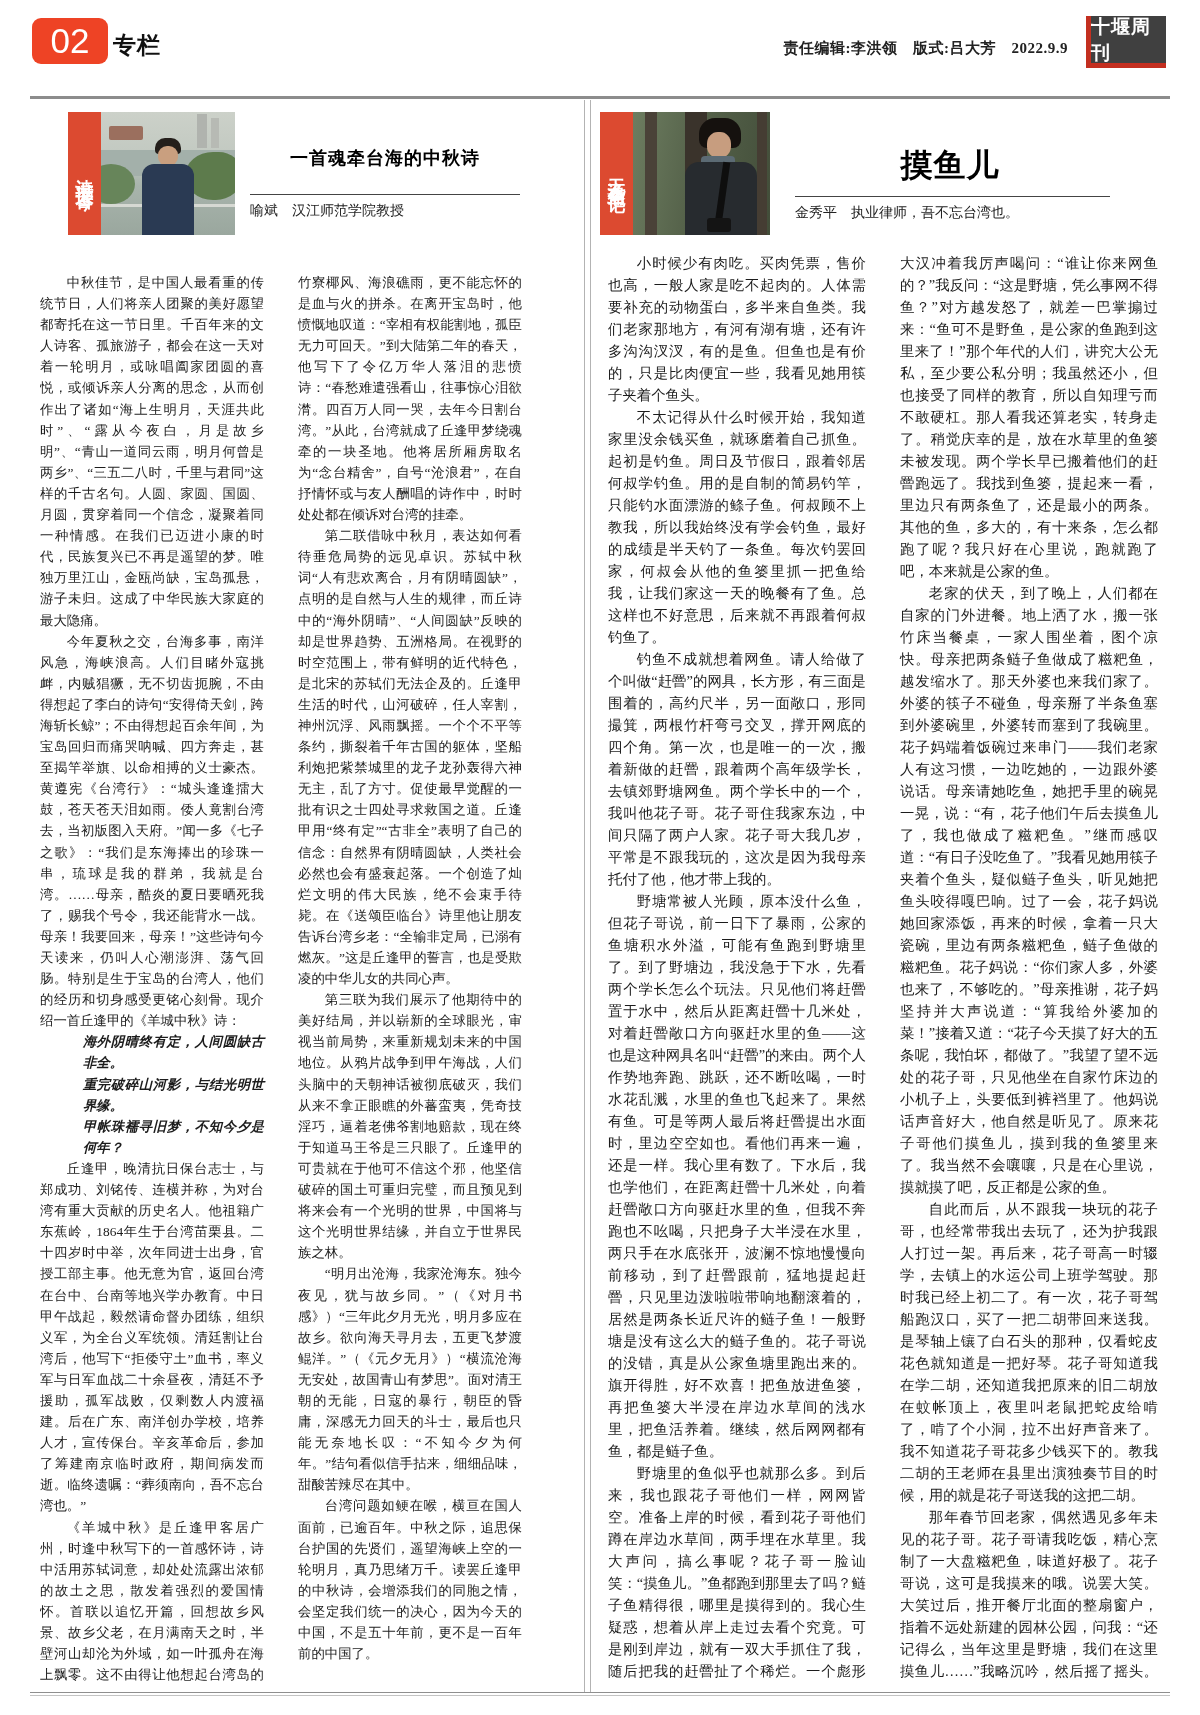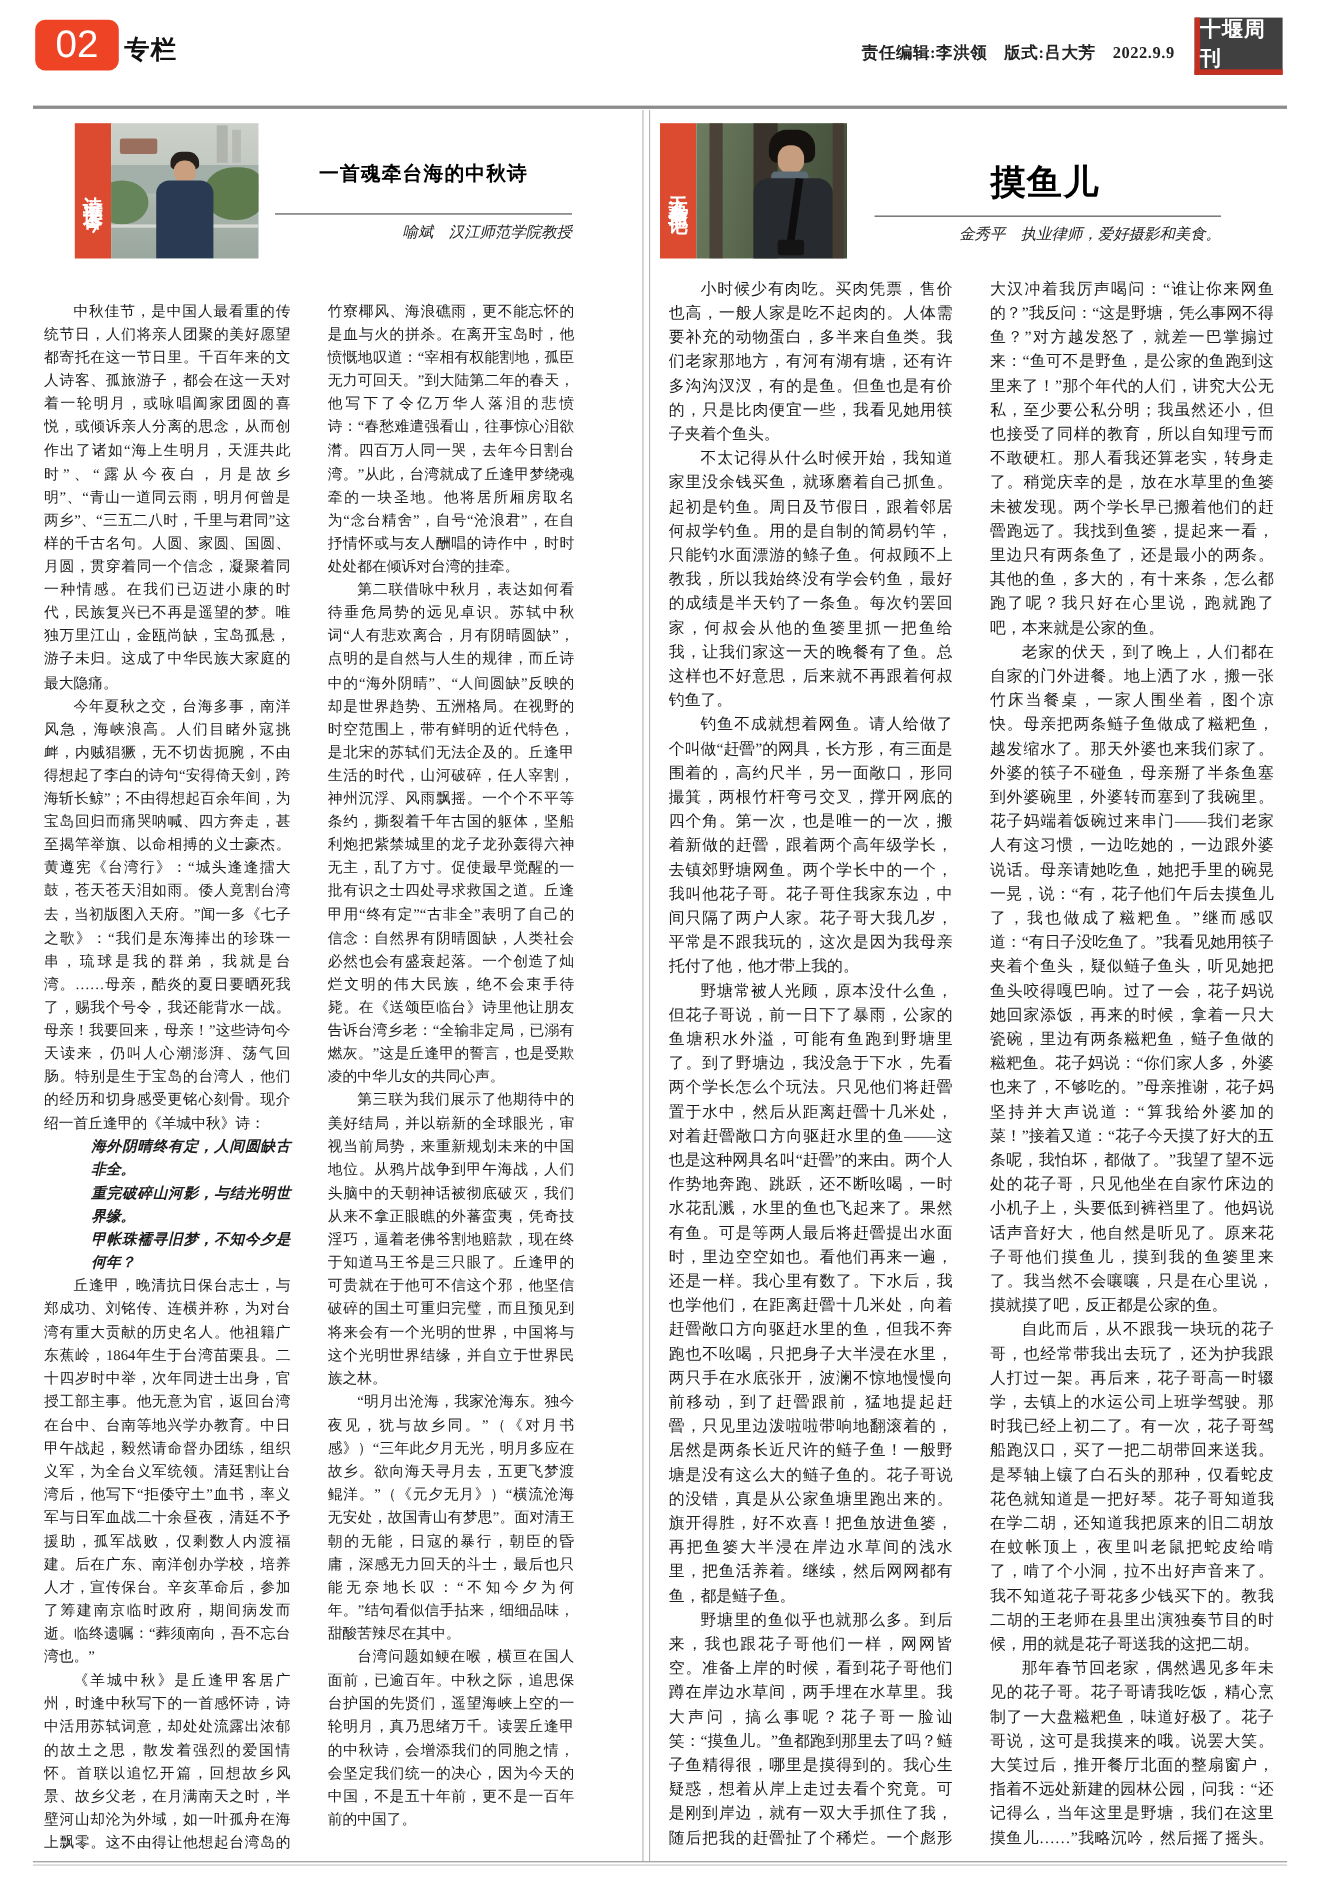--- a/index.html
+++ b/index.html
@@ -23,21 +23,21 @@
   .header-rule { position:absolute; left:30px; width:1140px; top:96px; height:3px; background:#8c8c8c; }
 
   
   .vlabel { position:absolute; width:33px; background:#dc4a30; color:#fff;
     writing-mode:vertical-rl; text-orientation:upright; display:flex; align-items:center;
     justify-content:center; font-size:18px; font-weight:bold; letter-spacing:4px;
     font-family:"Liberation Sans","DejaVu Sans",sans-serif; }
   .art-title { position:absolute; font-weight:bold; color:#000; letter-spacing:1px;
     text-align:center; font-family:"Liberation Serif","DejaVu Serif",serif; }
   .title-rule { position:absolute; height:1px; background:#444; }
-  .byline { position:absolute; text-align:right; font-size:14px; font-style:italic; color:#222; }
+  .byline { position:absolute; text-align:left; font-size:14px; color:#222; }
 
   .body-cols { position:absolute; column-gap:34px; column-count:2; column-fill:auto;
     text-align:justify; overflow:hidden; }
   .body-cols p.para { margin:0; text-indent:2em; }
   .body-cols p.verse { margin:0; text-indent:0; padding-left:3.2em; font-style:italic; font-weight:600; }
 
   #left-body  { left:40px;  top:252px; width:482px; height:1432px; font-size:13.4px; line-height:21.1px;margin-top:20px; }
   #right-body { left:608px; top:252px; width:550px; height:1432px; font-size:14.4px; line-height:22px; }
 
   
@@ -136,21 +136,21 @@
     <div class="hair"></div>
     <div class="face"></div>
     <div class="scarf"></div>
     <div class="coat"></div>
     <div class="strap"></div>
     <div class="camera"></div>
   </div>
 
   <div class="art-title" style="left:790px; top:144px; width:320px; font-size:32px;">摸鱼儿</div>
   <div class="title-rule" style="left:795px; top:196px; width:315px;"></div>
-  <div class="byline" style="left:795px; top:204px; width:315px;">金秀平　执业律师，爱好摄影和美食。</div>
+  <div class="byline" style="left:795px; top:204px; width:315px;">金秀平　执业律师，吾不忘台湾也。</div>
 
   <div class="body-cols" id="right-body">
       <p class="para">小时候少有肉吃。买肉凭票，售价也高，一般人家是吃不起肉的。人体需要补充的动物蛋白，多半来自鱼类。我们老家那地方，有河有湖有塘，还有许多沟沟汊汊，有的是鱼。但鱼也是有价的，只是比肉便宜一些，我看见她用筷子夹着个鱼头。</p>
       <p class="para">不太记得从什么时候开始，我知道家里没余钱买鱼，就琢磨着自己抓鱼。起初是钓鱼。周日及节假日，跟着邻居何叔学钓鱼。用的是自制的简易钓竿，只能钓水面漂游的鲦子鱼。何叔顾不上教我，所以我始终没有学会钓鱼，最好的成绩是半天钓了一条鱼。每次钓罢回家，何叔会从他的鱼篓里抓一把鱼给我，让我们家这一天的晚餐有了鱼。总这样也不好意思，后来就不再跟着何叔钓鱼了。</p>
       <p class="para">钓鱼不成就想着网鱼。请人给做了个叫做“赶罾”的网具，长方形，有三面是围着的，高约尺半，另一面敞口，形同撮箕，两根竹杆弯弓交叉，撑开网底的四个角。第一次，也是唯一的一次，搬着新做的赶罾，跟着两个高年级学长，去镇郊野塘网鱼。两个学长中的一个，我叫他花子哥。花子哥住我家东边，中间只隔了两户人家。花子哥大我几岁，平常是不跟我玩的，这次是因为我母亲托付了他，他才带上我的。</p>
       <p class="para">野塘常被人光顾，原本没什么鱼，但花子哥说，前一日下了暴雨，公家的鱼塘积水外溢，可能有鱼跑到野塘里了。到了野塘边，我没急于下水，先看两个学长怎么个玩法。只见他们将赶罾置于水中，然后从距离赶罾十几米处，对着赶罾敞口方向驱赶水里的鱼——这也是这种网具名叫“赶罾”的来由。两个人作势地奔跑、跳跃，还不断吆喝，一时水花乱溅，水里的鱼也飞起来了。果然有鱼。可是等两人最后将赶罾提出水面时，里边空空如也。看他们再来一遍，还是一样。我心里有数了。下水后，我也学他们，在距离赶罾十几米处，向着赶罾敞口方向驱赶水里的鱼，但我不奔跑也不吆喝，只把身子大半浸在水里，两只手在水底张开，波澜不惊地慢慢向前移动，到了赶罾跟前，猛地提起赶罾，只见里边泼啦啦带响地翻滚着的，居然是两条长近尺许的鲢子鱼！一般野塘是没有这么大的鲢子鱼的。花子哥说的没错，真是从公家鱼塘里跑出来的。旗开得胜，好不欢喜！把鱼放进鱼篓，再把鱼篓大半浸在岸边水草间的浅水里，把鱼活养着。继续，然后网网都有鱼，都是鲢子鱼。</p>
       <p class="para">野塘里的鱼似乎也就那么多。到后来，我也跟花子哥他们一样，网网皆空。准备上岸的时候，看到花子哥他们蹲在岸边水草间，两手埋在水草里。我大声问，搞么事呢？花子哥一脸讪笑：“摸鱼儿。”鱼都跑到那里去了吗？鲢子鱼精得很，哪里是摸得到的。我心生疑惑，想着从岸上走过去看个究竟。可是刚到岸边，就有一双大手抓住了我，随后把我的赶罾扯了个稀烂。一个彪形大汉冲着我厉声喝问：“谁让你来网鱼的？”我反问：“这是野塘，凭么事网不得鱼？”对方越发怒了，就差一巴掌搧过来：“鱼可不是野鱼，是公家的鱼跑到这里来了！”那个年代的人们，讲究大公无私，至少要公私分明；我虽然还小，但也接受了同样的教育，所以自知理亏而不敢硬杠。那人看我还算老实，转身走了。稍觉庆幸的是，放在水草里的鱼篓未被发现。两个学长早已搬着他们的赶罾跑远了。我找到鱼篓，提起来一看，里边只有两条鱼了，还是最小的两条。其他的鱼，多大的，有十来条，怎么都跑了呢？我只好在心里说，跑就跑了吧，本来就是公家的鱼。</p>
       <p class="para">老家的伏天，到了晚上，人们都在自家的门外进餐。地上洒了水，搬一张竹床当餐桌，一家人围坐着，图个凉快。母亲把两条鲢子鱼做成了糍粑鱼，越发缩水了。那天外婆也来我们家了。外婆的筷子不碰鱼，母亲掰了半条鱼塞到外婆碗里，外婆转而塞到了我碗里。花子妈端着饭碗过来串门——我们老家人有这习惯，一边吃她的，一边跟外婆说话。母亲请她吃鱼，她把手里的碗晃一晃，说：“有，花子他们午后去摸鱼儿了，我也做成了糍粑鱼。”继而感叹道：“有日子没吃鱼了。”我看见她用筷子夹着个鱼头，疑似鲢子鱼头，听见她把鱼头咬得嘎巴响。过了一会，花子妈说她回家添饭，再来的时候，拿着一只大瓷碗，里边有两条糍粑鱼，鲢子鱼做的糍粑鱼。花子妈说：“你们家人多，外婆也来了，不够吃的。”母亲推谢，花子妈坚持并大声说道：“算我给外婆加的菜！”接着又道：“花子今天摸了好大的五条呢，我怕坏，都做了。”我望了望不远处的花子哥，只见他坐在自家竹床边的小机子上，头要低到裤裆里了。他妈说话声音好大，他自然是听见了。原来花子哥他们摸鱼儿，摸到我的鱼篓里来了。我当然不会嚷嚷，只是在心里说，摸就摸了吧，反正都是公家的鱼。</p>
       <p class="para">自此而后，从不跟我一块玩的花子哥，也经常带我出去玩了，还为护我跟人打过一架。再后来，花子哥高一时辍学，去镇上的水运公司上班学驾驶。那时我已经上初二了。有一次，花子哥驾船跑汉口，买了一把二胡带回来送我。是琴轴上镶了白石头的那种，仅看蛇皮花色就知道是一把好琴。花子哥知道我在学二胡，还知道我把原来的旧二胡放在蚊帐顶上，夜里叫老鼠把蛇皮给啃了，啃了个小洞，拉不出好声音来了。我不知道花子哥花多少钱买下的。教我二胡的王老师在县里出演独奏节目的时候，用的就是花子哥送我的这把二胡。</p>
       <p class="para">那年春节回老家，偶然遇见多年未见的花子哥。花子哥请我吃饭，精心烹制了一大盘糍粑鱼，味道好极了。花子哥说，这可是我摸来的哦。说罢大笑。大笑过后，推开餐厅北面的整扇窗户，指着不远处新建的园林公园，问我：“还记得么，当年这里是野塘，我们在这里摸鱼儿……”我略沉吟，然后摇了摇头。花子哥叹了口气，声音低沉了许多：“难怪，都五十年了呢。”</p>

